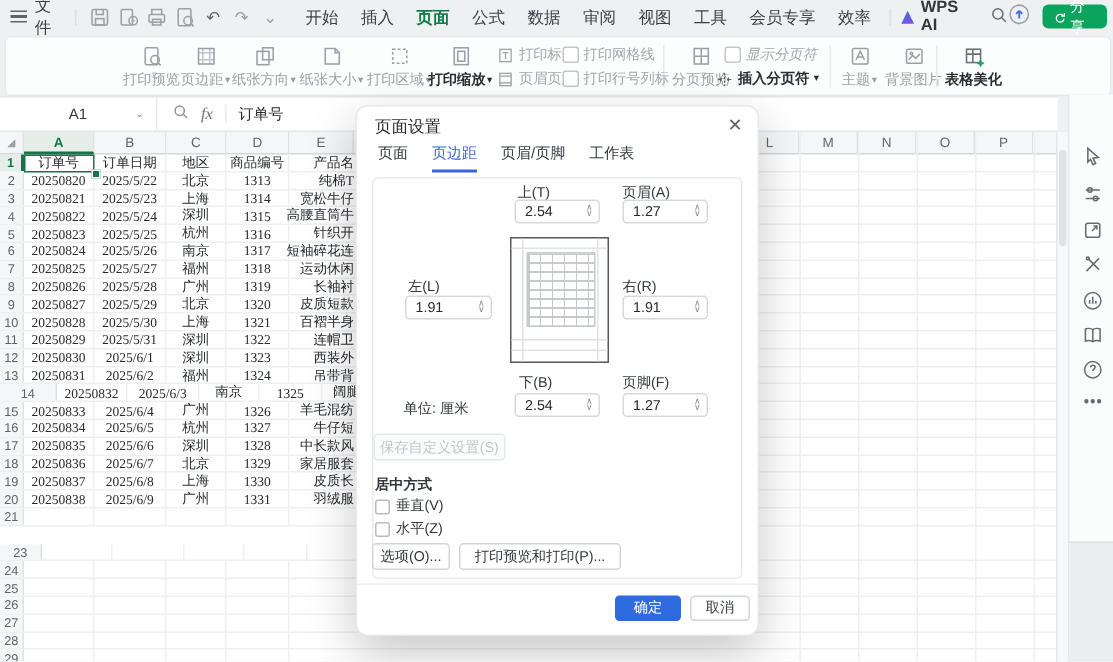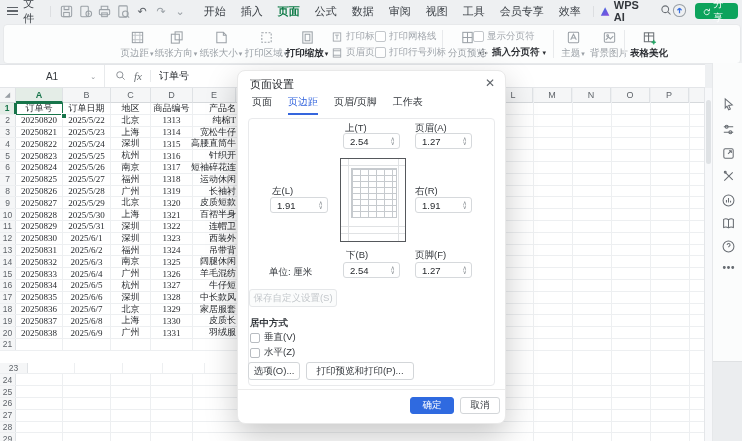--- a/index.html
+++ b/index.html
@@ -175,20 +175,32 @@
       <svg width="9" height="9" viewBox="0 0 16 16" fill="none" stroke="#fff" stroke-width="1.8">
           <path d="M13 7A5.5 5.5 0 1 0 13.5 10"></path>
           <path d="M9.5 6.5H14V2"></path>
         </svg>
       <span>分享</span>
     </span>
   </span>
 </div>
 
 <div id="ribbon" class="abs">
+    <div class="rib-item" style="left: 75px; width: 44px;">
+      <div class="ric">
+        <svg width="15" height="15" viewBox="0 0 16 16" fill="none" stroke="#9aa0a6" stroke-width="1.1">
+          <rect x="3" y="2" width="9" height="12" rx="1"></rect>
+          <circle cx="10" cy="10.5" r="3"></circle>
+          <path d="M12.2 12.7L14 14.5"></path>
+        </svg>
+      </div>
+      <div class="rlab">
+        <span>打印预览</span>
+      </div>
+    </div>
     <div class="rib-item" style="left: 111px; width: 44px;">
       <div class="ric">
         <svg width="15" height="15" viewBox="0 0 16 16" fill="none" stroke="#9aa0a6" stroke-width="1.1">
           <rect x="2.5" y="2.5" width="11" height="11"></rect>
           <path d="M5.5 2.5v11M10.5 2.5v11M2.5 5.5h11M2.5 10.5h11" stroke-opacity=".6"></path>
         </svg>
       </div>
       <div class="rlab">
         <span>页边距</span>
         <span class="carrow">▾</span>
@@ -310,21 +322,21 @@
       <span>页眉页脚</span>
     </div>
     <div class="rsmall" style="left: 371px; top: 5px;">
       <span class="rcheck"></span>
       <span>打印网格线</span>
     </div>
     <div class="rsmall" style="left: 371px; top: 21px;">
       <span class="rcheck"></span>
       <span>打印行号列标</span>
     </div>
-    <div class="rsmall" style="left: 469px; top: 5px;">
+    <div class="rsmall" style="left: 479px; top: 5px; font-style: italic;">
       <span class="rcheck"></span>
       <span>显示分页符</span>
     </div>
     <div class="rsmall dark" style="left: 473px; top: 21px;">
       <span style="display: inline-flex;">
         <svg width="12" height="12" viewBox="0 0 16 16" fill="none" stroke="#5f646a" stroke-width="1.1">
           <path d="M8 2v12" stroke-dasharray="2 1.5"></path>
           <path d="M2 8h3.5M5.5 8L4 6.5M5.5 8L4 9.5M14 8h-3.5M10.5 8L12 6.5M10.5 8L12 9.5"></path>
         </svg>
       </span>
@@ -465,21 +477,21 @@
     </div>
     <div class="grow" style="top: 156.6px; height: 11.8px;">
       <div class="gcell gut" style="width: 16px;">13</div>
       <div class="gcell" style="width: 47px;">20250831</div>
       <div class="gcell" style="width: 48px;">2025/6/2</div>
       <div class="gcell" style="width: 40px;">福州</div>
       <div class="gcell" style="width: 42px;">1324</div>
       <div class="gcell ecol" style="width: 43px;">吊带背</div>
     </div>
     <div class="grow" style="top: 168.4px; height: 11.8px;">
-      <div class="gcell gut" style="width: 16px;">14</div>
+      <div class="gcell gut" style="width: 38px;">14</div>
       <div class="gcell" style="width: 47px;">20250832</div>
       <div class="gcell" style="width: 48px;">2025/6/3</div>
       <div class="gcell" style="width: 40px;">南京</div>
       <div class="gcell" style="width: 42px;">1325</div>
       <div class="gcell ecol" style="width: 43px;">阔腿休闲</div>
     </div>
     <div class="grow" style="top: 180.2px; height: 11.8px;">
       <div class="gcell gut" style="width: 16px;">15</div>
       <div class="gcell" style="width: 47px;">20250833</div>
       <div class="gcell" style="width: 48px;">2025/6/4</div>

